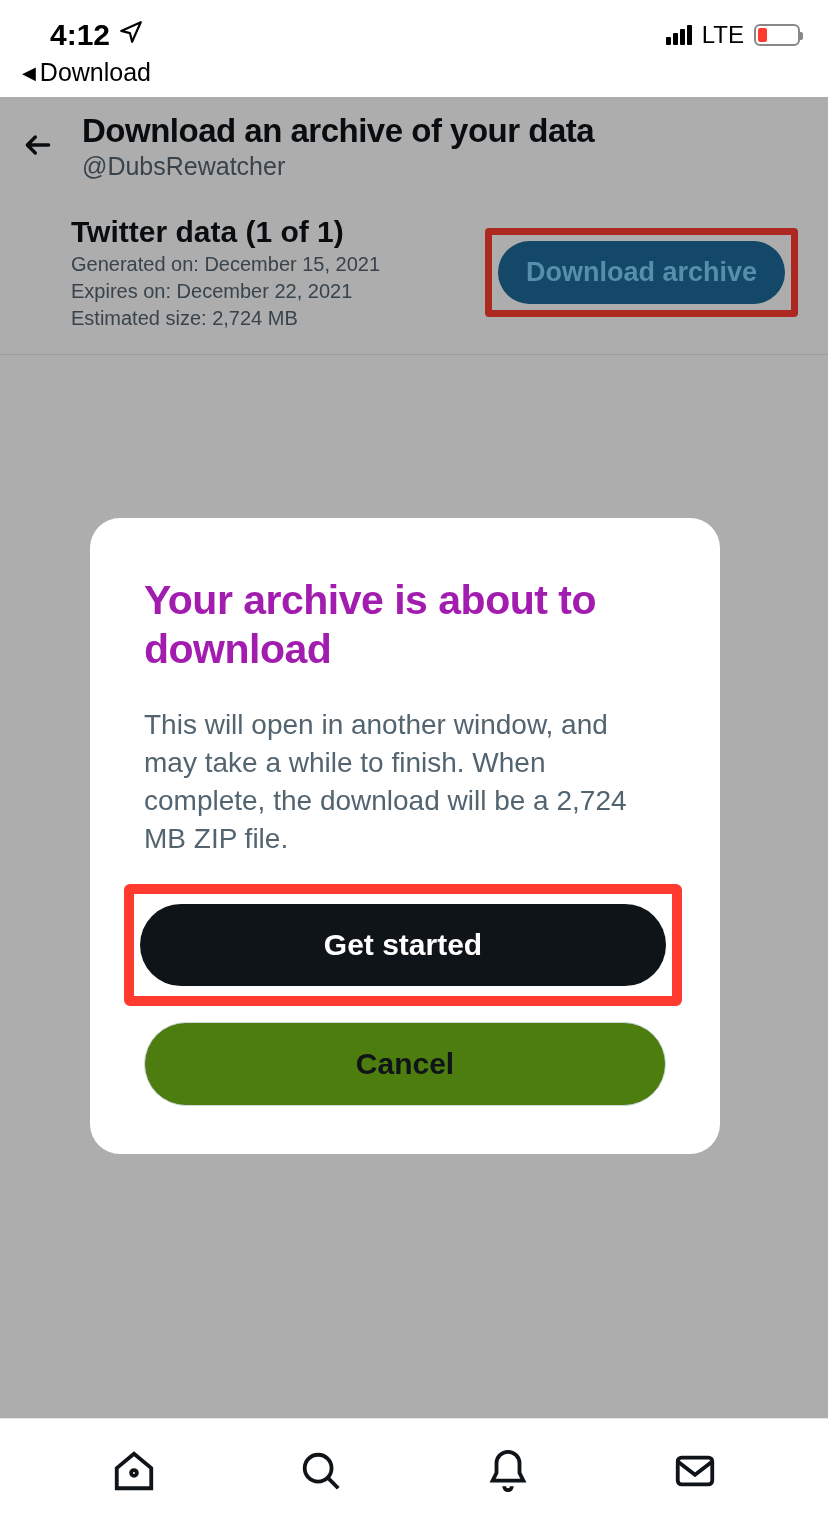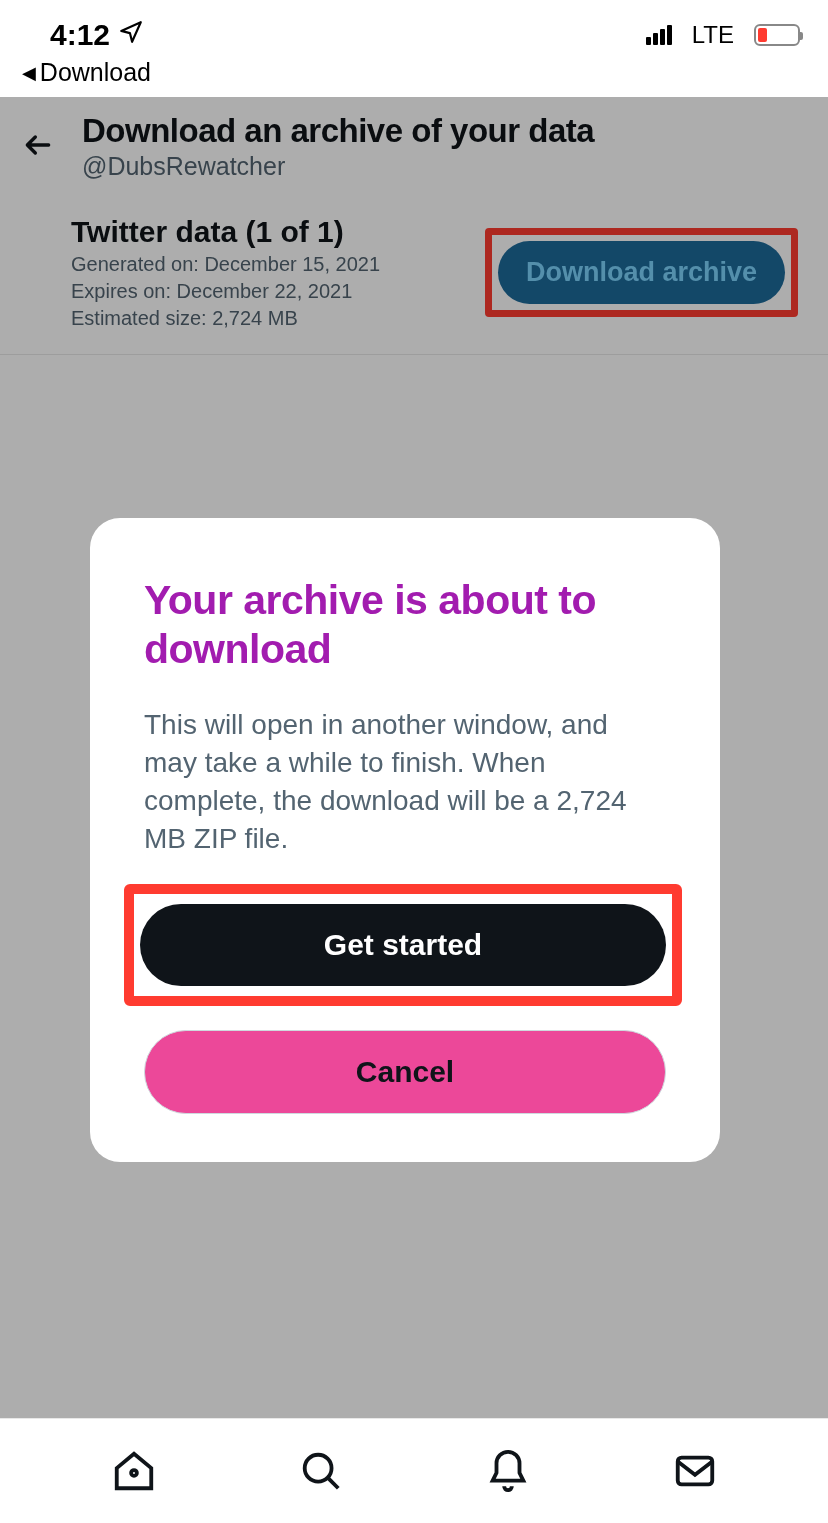--- a/index.html
+++ b/index.html
@@ -26,21 +26,21 @@
     .status-left {
       display: flex;
       align-items: center;
       gap: 8px;
       font-size: 30px;
       font-weight: 600;
     }
     .status-right {
       display: flex;
       align-items: center;
-      gap: 16px;
+      gap: 6px;
     }
     .signal-bars {
       display: flex;
       align-items: flex-end;
       gap: 2px;
     }
     .bar { width: 5px; background: #000; border-radius: 1px; }
     .b1 { height: 8px; } .b2 { height: 12px; } .b3 { height: 16px; } .b4 { height: 20px; }
     .lte { font-size: 24px; font-weight: 500; margin-left: 4px; }
     .battery {
@@ -125,41 +125,41 @@
       top: 518px;
       left: 90px;
       right: 108px;
       background: #fff;
       border-radius: 30px;
       padding: 58px 54px 48px 54px;
       z-index: 20;
     }
     .modal-title { font-size: 41px; font-weight: 800; color: #a21caf; line-height: 1.2; letter-spacing: -0.5px; }
     .modal-body { font-size: 28px; color: #536471; margin-top: 32px; line-height: 1.35; }
-    .modal-actions { margin-top: 36px; display: flex; flex-direction: column; gap: 20px; }
+    .modal-actions { margin-top: 36px; display: flex; flex-direction: column; gap: 12px; }
 
     .hl-box-2 {
       border: 10px solid #ff3b30;
       border-radius: 6px;
       padding: 10px 6px;
       margin: -10px -16px 0 -20px;
     }
     .btn-primary {
       background: #0f1419;
       color: #fff;
       font-size: 30px;
       font-weight: 700;
       padding: 24px 0;
       border-radius: 999px;
       border: none;
       cursor: pointer;
       width: 100%;
     }
     .btn-secondary {
-      background: #ec4899;
+      background: #4d7c0f;
       color: #0f1419;
       font-size: 30px;
       font-weight: 700;
       padding: 24px 0;
       border-radius: 999px;
       border: 1px solid #cfd9de;
       cursor: pointer;
       width: 100%;
       margin-top: 4px;
     }

